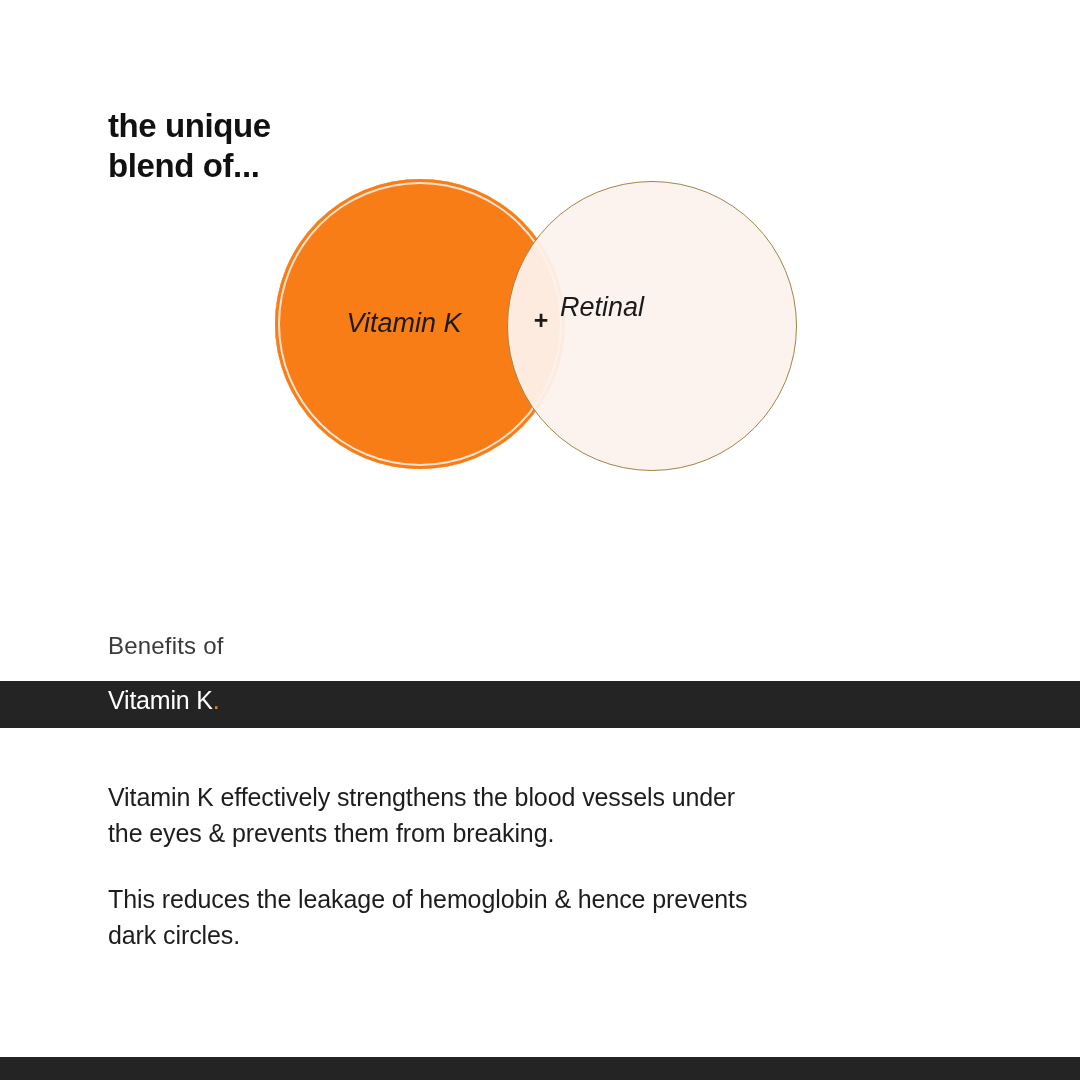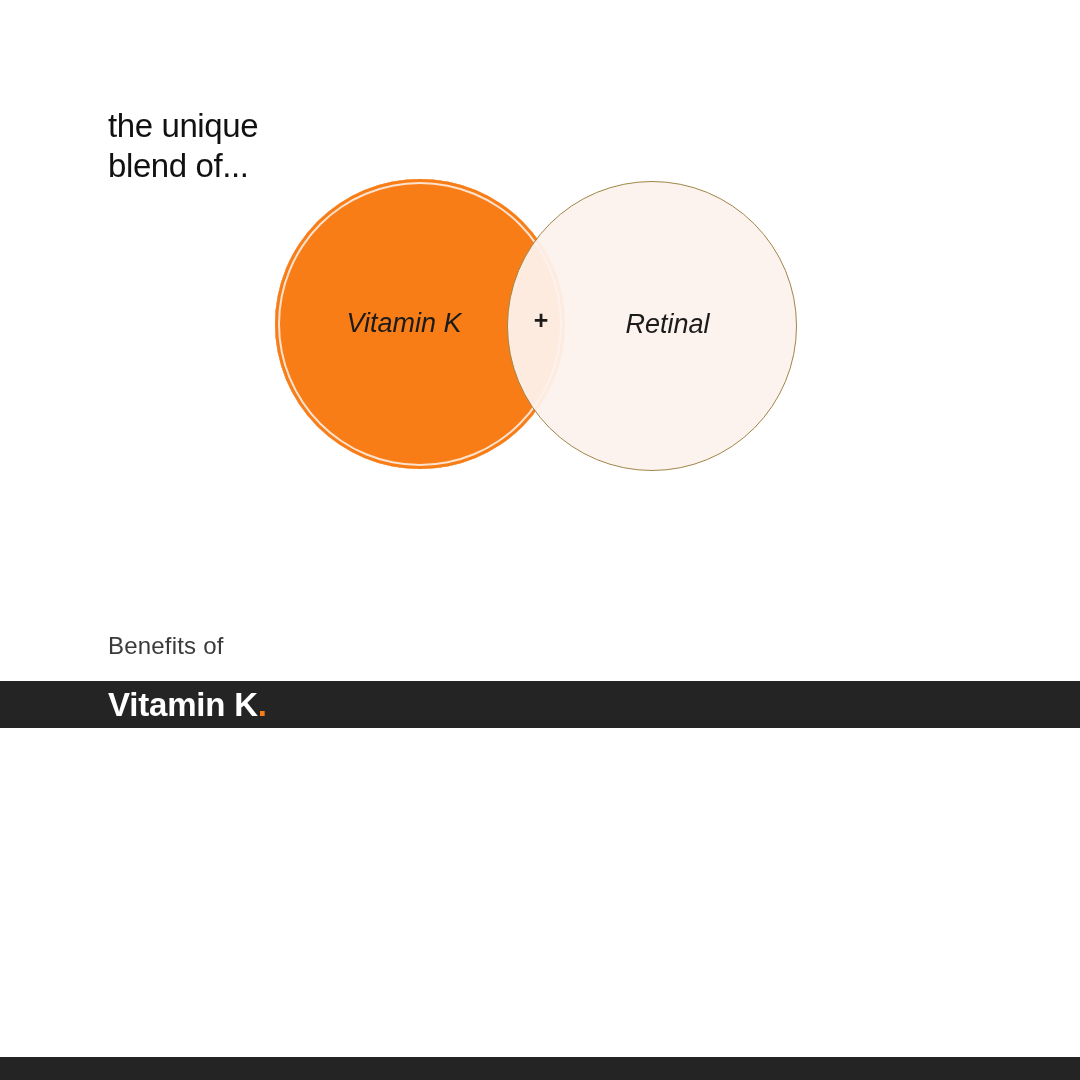--- a/index.html
+++ b/index.html
@@ -18,21 +18,21 @@
     height: 1080px;
     background: #ffffff;
   }
 
   
   .headline {
     position: absolute;
     left: 108px;
     top: 106px;
     font-size: 33px;
-    font-weight: normal;
+    font-weight: bold;
     line-height: 1.22;
     color: #111111;
     letter-spacing: -0.4px;
     white-space: pre-line;
     z-index: 5;
   }
 
   
   .venn {
     position: absolute;
@@ -78,23 +78,22 @@
 
   .label-left {
     left: 275px;
     top: 308px;
     width: 258px;
     text-align: center;
   }
 
   .label-right {
     left: 560px;
-    top: 309px;
+    top: 292px;
     width: 215px;
-    text-align: center;
   }
 
   .venn-plus {
     position: absolute;
     left: 525px;
     top: 306px;
     width: 32px;
     text-align: center;
     font-size: 25px;
     font-weight: bold;
@@ -138,22 +137,22 @@
     width: 1080px;
     height: 47px;
     background: #242424;
     z-index: 4;
   }
 
   .benefits-title {
     position: absolute;
     left: 108px;
     top: 686px;
-    font-size: 33px;
-    font-weight: bold;
+    font-size: 25px;
+    font-weight: normal;
     color: #ffffff;
     letter-spacing: -0.2px;
     z-index: 6;
   }
 
   .benefits-title .dot { color: #F97D17; }
 
   
   .body-copy {
     position: absolute;
@@ -205,16 +204,22 @@
     <div class="venn-label label-right">Retinal</div>
   </div>
 
 
   <div class="benefits-pre">Benefits of</div>
 
   <div class="benefits-band"></div>
 
   <div class="benefits-title"><span>Vitamin K</span><span class="dot">.</span></div>
 
+  <div class="body-copy">
+    <p>Vitamin K effectively strengthens the blood vessels under
+the eyes &amp; prevents them from breaking.</p>
+    <p>This reduces the leakage of hemoglobin &amp; hence prevents
+dark circles.</p>
+  </div>
 
   <div class="footer-band"></div>
 
 </div>
 
 </body></html>

